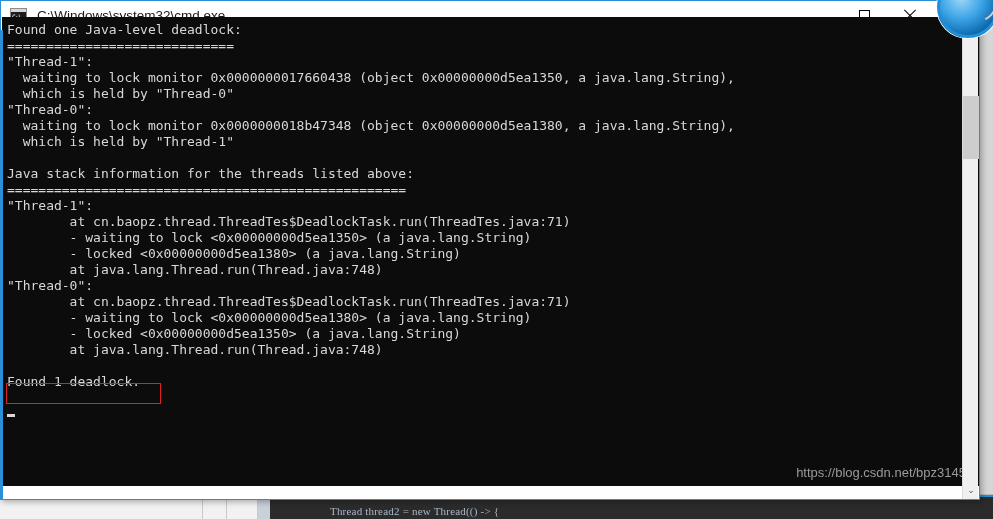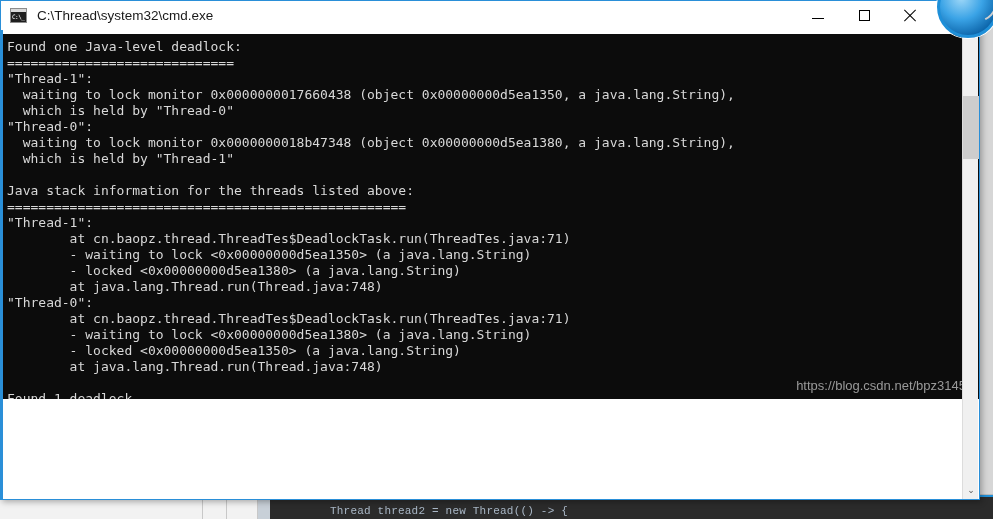--- a/index.html
+++ b/index.html
@@ -56,21 +56,21 @@
     position: absolute;
     left: 258px; top: 0;
     width: 12px; height: 25px;
     background: #c8d0d8;
   }
   #ide-code {
     position: absolute;
     left: 330px;
     top: 10px;
     white-space: pre;
-    font-family: Liberation Mono, monospace;
+    font-family: Liberation Serif, serif;
     font-size: 11px;
     color: #a9b7c6;
     letter-spacing: .2px;
   }
 
   
   #cmd-window {
     position: absolute;
     left: 0; top: 0;
     width: 980px;
@@ -170,23 +170,23 @@
     border: 2px solid #cfcfcf;
     border-left-color: transparent;
     border-bottom-color: transparent;
     transform: rotate(18deg);
     z-index: 31;
   }
 
   
   #console {
     position: absolute;
-    left: 1px; top: 33px;
+    left: 1px; top: 16px;
     width: 978px;
-    height: 365px;
+    height: 469px;
     background: #0c0c0c;
     overflow: hidden;
   }
   #console-text {
     position: absolute;
     left: 5px; top: 5px;
     white-space: pre;
     font-family: "DejaVu Sans Mono", monospace;
     font-size: 13px;
     line-height: 16px;
@@ -277,21 +277,21 @@
     <div id="ide-behind-split-b"></div>
     <div id="ide-behind-editor"></div>
     <div id="ide-behind-gutter"></div>
     <div id="ide-code"><span>Thread thread2 = new Thread(() -&gt; {</span></div>
   </div>
 
   <div id="cmd-window">
 
     <div id="titlebar">
       <div id="cmd-icon"></div>
-      <div id="title-text">C:\Thread\system32\cmd.exe</div>
+      <div id="title-text">C:\Windows\system32\cmd.exe</div>
 
       <div class="win-btn" id="btn-min">
         <div class="glyph-min"></div>
       </div>
       <div class="win-btn" id="btn-max">
         <div class="glyph-max"></div>
       </div>
       <div class="win-btn" id="btn-close">
         <div class="glyph-close"></div>
       </div>

